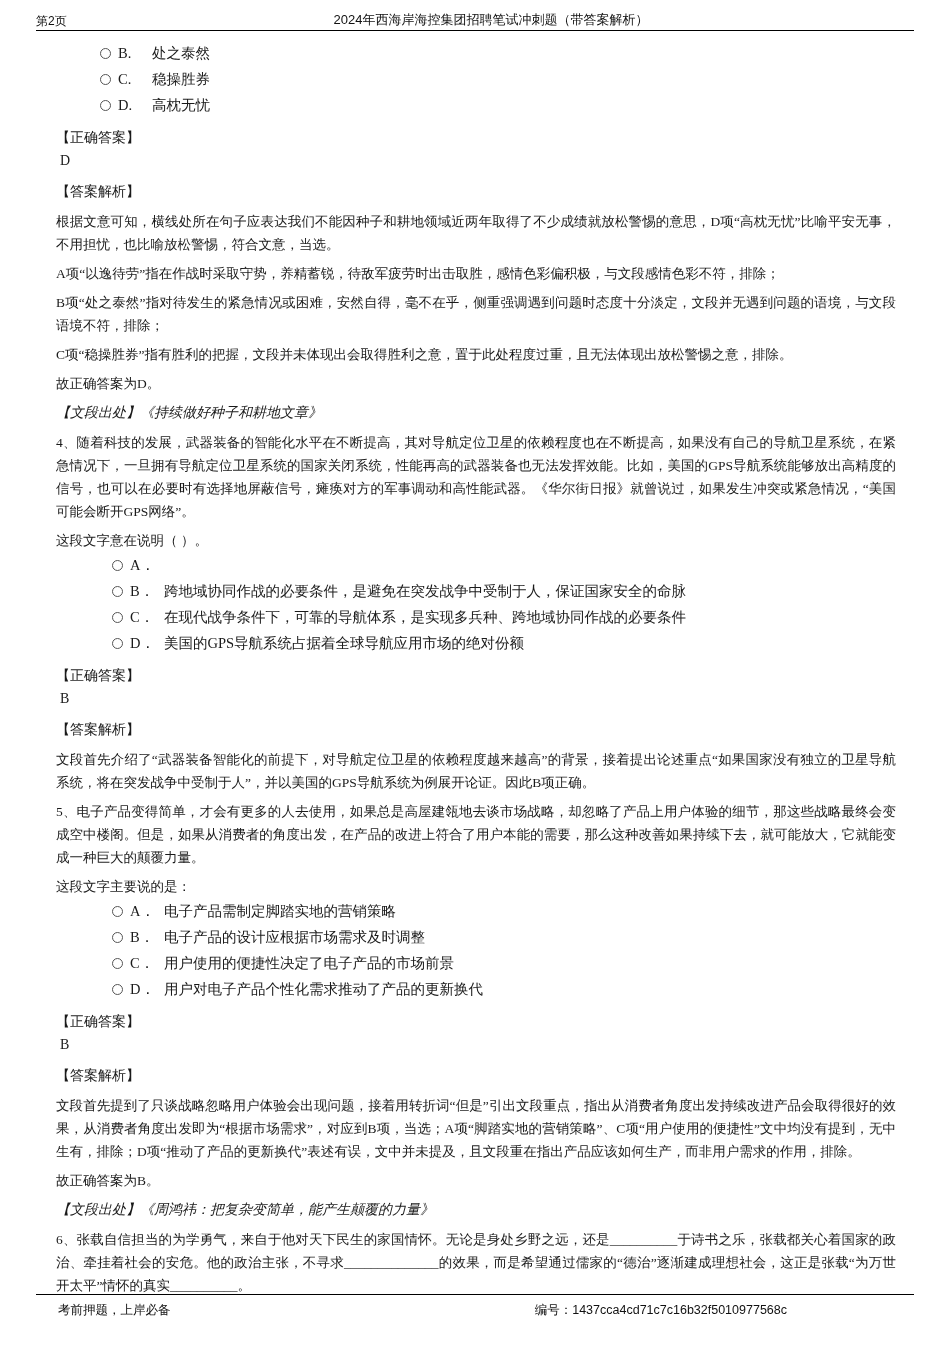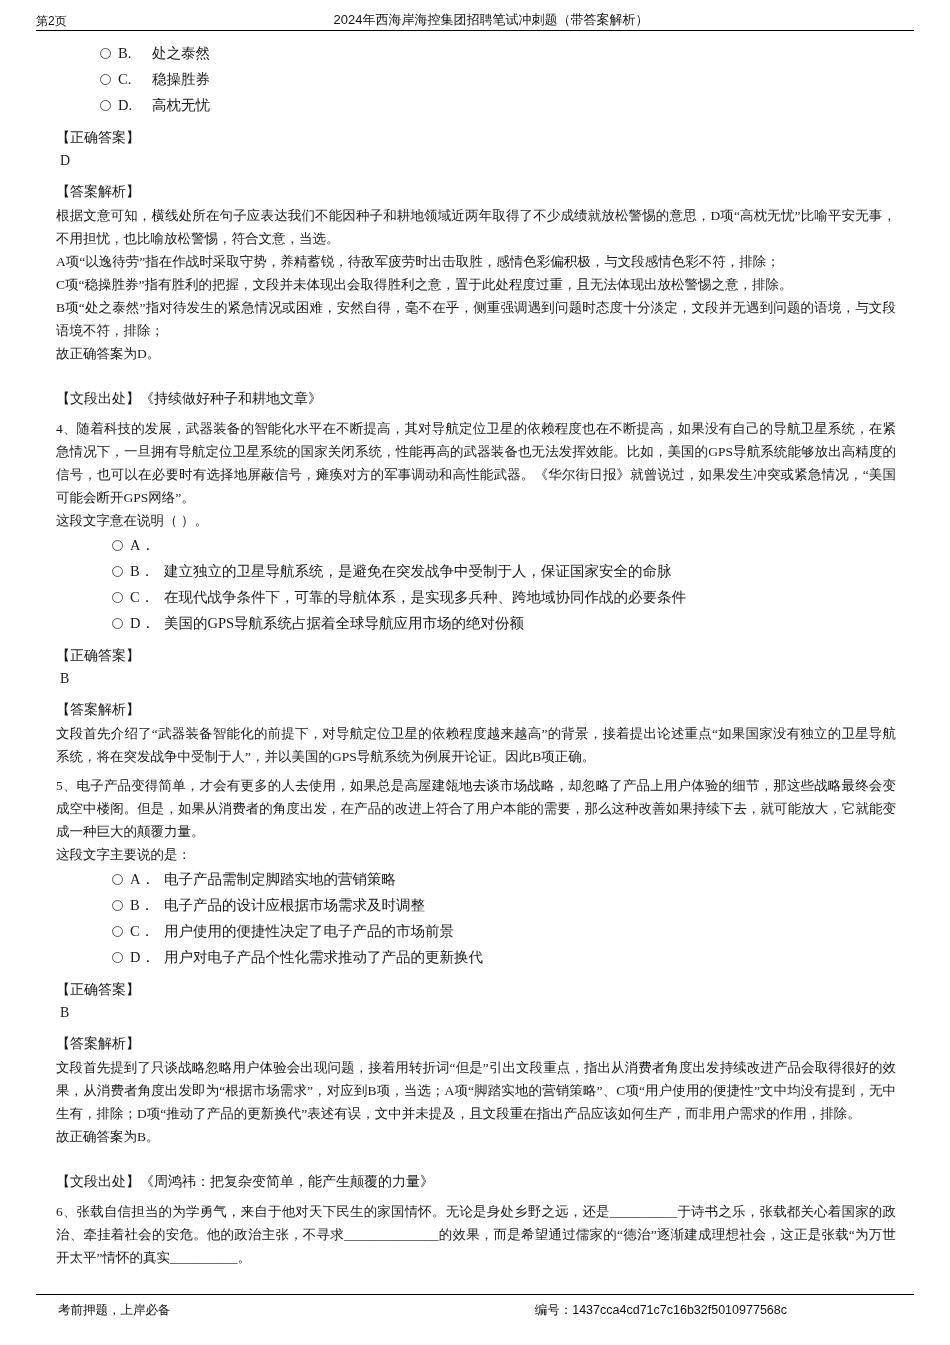--- a/index.html
+++ b/index.html
@@ -102,36 +102,38 @@
   }
   .tagline {
     font-size: 14px;
     line-height: 24px;
     margin-top: 8px;
   }
   .plain {
     font-size: 13.5px;
     line-height: 23px;
     text-align: justify;
+    margin-top: 6px;
   }
   .answer-letter {
     font-size: 14px;
     line-height: 22px;
     margin-left: 4px;
   }
   .qtext {
     font-size: 13.5px;
     line-height: 23px;
     text-align: justify;
     margin-top: 6px;
   }
   .src-line {
     font-size: 14px;
     line-height: 24px;
-    margin-top: 22px;
+    margin-top: 6px;
+    font-style: italic;
   }
   
   .footer {
     position: absolute;
     bottom: 26px;
     left: 0;
     width: 823px;
     padding: 0 36px 0 58px;
     box-sizing: border-box;
     display: flex;
@@ -186,39 +188,39 @@
         <span class="lbl">D.</span>
         <span class="txt">高枕无忧</span>
       </li>
     </ul>
 
     <div class="tagline">【正确答案】</div>
     <div class="answer-letter">D</div>
     <div class="tagline">【答案解析】</div>
     <div class="plain">根据文意可知，横线处所在句子应表达我们不能因种子和耕地领域近两年取得了不少成绩就放松警惕的意思，D项“高枕无忧”比喻平安无事，不用担忧，也比喻放松警惕，符合文意，当选。</div>
     <div class="plain">A项“以逸待劳”指在作战时采取守势，养精蓄锐，待敌军疲劳时出击取胜，感情色彩偏积极，与文段感情色彩不符，排除；</div>
+    <div class="plain">B项“处之泰然”指对待发生的紧急情况或困难，安然自得，毫不在乎，侧重强调遇到问题时态度十分淡定，文段并无遇到问题的语境，与文段语境不符，排除；</div>
     <div class="plain">C项“稳操胜券”指有胜利的把握，文段并未体现出会取得胜利之意，置于此处程度过重，且无法体现出放松警惕之意，排除。</div>
-    <div class="plain">B项“处之泰然”指对待发生的紧急情况或困难，安然自得，毫不在乎，侧重强调遇到问题时态度十分淡定，文段并无遇到问题的语境，与文段语境不符，排除；</div>
     <div class="plain">故正确答案为D。</div>
     <div class="src-line">
       <span>【文段出处】</span><span>《持续做好种子和耕地文章》</span>
     </div>
 
     <div class="qtext">4、随着科技的发展，武器装备的智能化水平在不断提高，其对导航定位卫星的依赖程度也在不断提高，如果没有自己的导航卫星系统，在紧急情况下，一旦拥有导航定位卫星系统的国家关闭系统，性能再高的武器装备也无法发挥效能。比如，美国的GPS导航系统能够放出高精度的信号，也可以在必要时有选择地屏蔽信号，瘫痪对方的军事调动和高性能武器。《华尔街日报》就曾说过，如果发生冲突或紧急情况，“美国可能会断开GPS网络”。</div>
     <div class="plain">这段文字意在说明（      ）。</div>
 
     <ul class="opt-list opts-wide">
       <li class="opt">
         <span class="radio"></span>
         <span class="lbl">A．</span>
       </li>
       <li class="opt">
         <span class="radio"></span>
         <span class="lbl">B．</span>
-        <span class="txt">建立独立的卫星导航系统，是避免在突发战争中受制于人，保证国家安全的命脉</span>
+        <span class="txt">跨地域协同作战的必要条件，是避免在突发战争中受制于人，保证国家安全的命脉</span>
       </li>
       <li class="opt">
         <span class="radio"></span>
         <span class="lbl">C．</span>
         <span class="txt">在现代战争条件下，可靠的导航体系，是实现多兵种、跨地域协同作战的必要条件</span>
       </li>
       <li class="opt">
         <span class="radio"></span>
         <span class="lbl">D．</span>
         <span class="txt">美国的GPS导航系统占据着全球导航应用市场的绝对份额</span>

